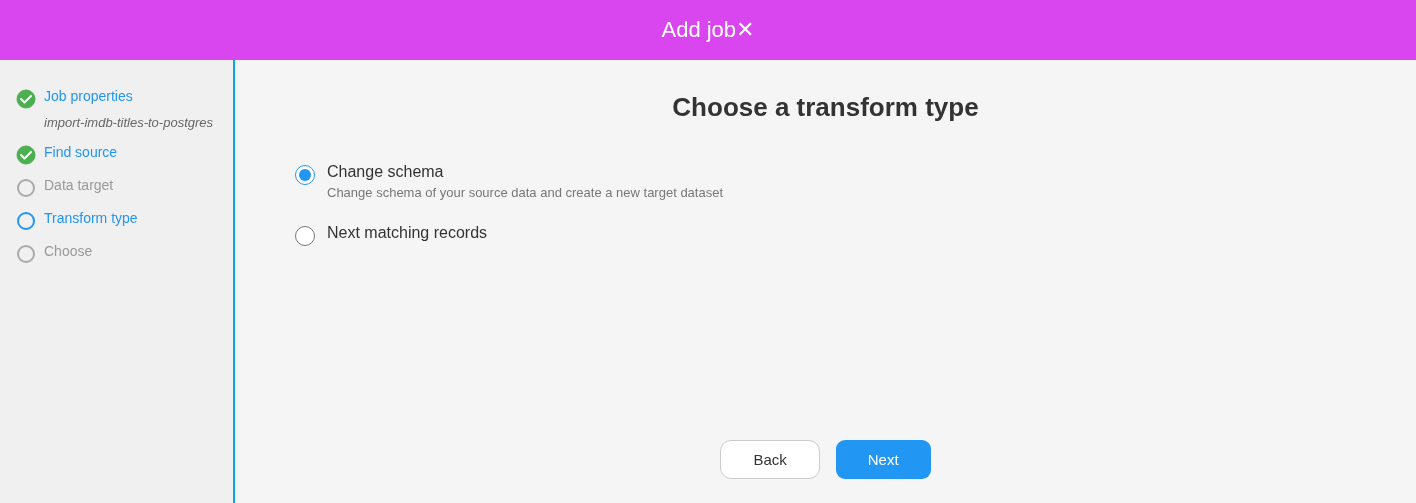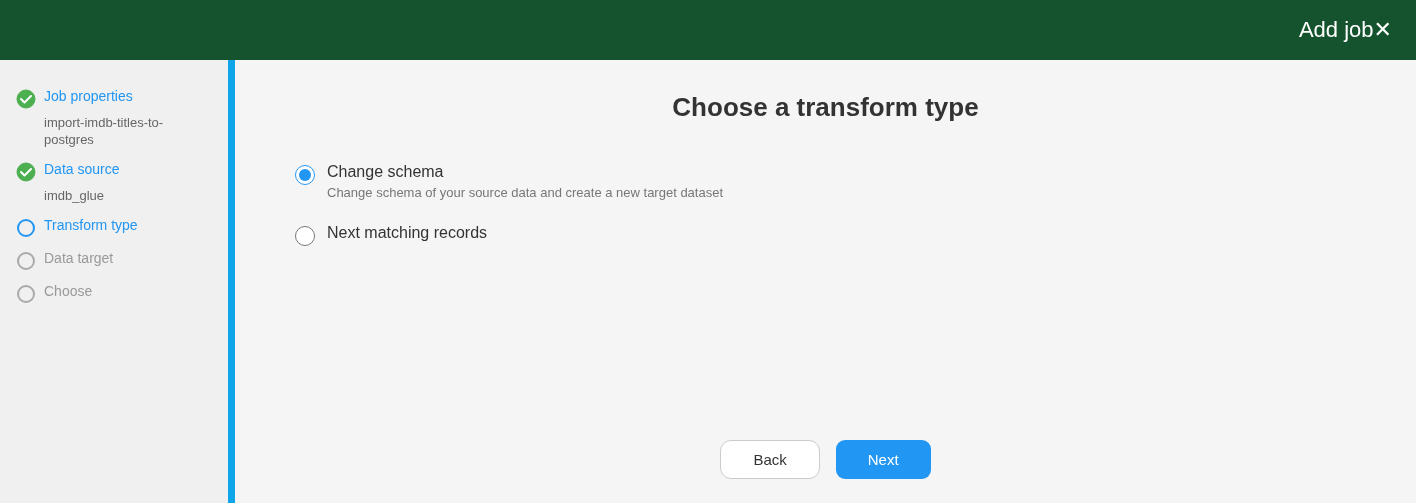--- a/index.html
+++ b/index.html
@@ -8,26 +8,26 @@
     .modal {
       width: 1416px;
       height: 503px;
       background: #fff;
       display: flex;
       flex-direction: column;
       overflow: hidden;
     }
 
     .modal-header {
-      background: #14532d;
+      background: #d946ef;
       padding: 0 24px;
       height: 60px;
       display: flex;
       align-items: center;
-      justify-content: flex-end;
+      justify-content: center;
       flex-shrink: 0;
     }
 
     .modal-title {
       color: #fff;
       font-size: 22px;
       font-weight: 500;
     }
 
     .close-btn {
@@ -43,21 +43,21 @@
       display: flex;
       flex: 1;
       overflow: hidden;
     }
 
     .sidebar {
       width: 235px;
       background: #f0f0f0;
       padding: 24px 16px;
       flex-shrink: 0;
-      border-right: 7px solid #0ea5e9;
+      border-right: 2px solid #0ea5e9;
     }
 
     .sidebar-item {
       margin-bottom: 4px;
     }
 
     .sidebar-step {
       display: flex;
       align-items: flex-start;
       gap: 8px;
@@ -89,20 +89,21 @@
       margin-top: 1px;
     }
 
     .step-subtext {
       font-size: 13px;
       color: #666;
       margin-left: 28px;
       margin-top: 2px;
       margin-bottom: 8px;
       line-height: 1.3;
+      font-style: italic;
     }
 
     
     .icon-check-circle {
       width: 20px;
       height: 20px;
     }
 
     
     .icon-circle-outline {
@@ -222,40 +223,39 @@
         </div>
         <div class="step-subtext">import-imdb-titles-to-postgres</div>
       </div>
 
       <div class="sidebar-item">
         <div class="sidebar-step completed">
           <svg class="step-icon icon-check-circle" viewBox="0 0 20 20">
             <circle cx="10" cy="10" r="9" fill="#4caf50" stroke="#4caf50" stroke-width="1"></circle>
             <polyline points="5,10 8.5,13.5 15,7" fill="none" stroke="#fff" stroke-width="2" stroke-linecap="round" stroke-linejoin="round"></polyline>
           </svg>
-          <span class="sidebar-step-label">Data source</span>
-        </div>
-        <div class="step-subtext">imdb_glue</div>
+          <span class="sidebar-step-label">Find source</span>
+        </div>
+      </div>
+
+      <div class="sidebar-item">
+        <div class="sidebar-step disabled">
+          <svg class="step-icon icon-circle-gray" viewBox="0 0 20 20">
+            <circle cx="10" cy="10" r="8" fill="none" stroke="#aaa" stroke-width="2"></circle>
+          </svg>
+          <span class="sidebar-step-label">Data target</span>
+        </div>
       </div>
 
       <div class="sidebar-item">
         <div class="sidebar-step active">
           <svg class="step-icon icon-circle-outline" viewBox="0 0 20 20">
             <circle cx="10" cy="10" r="8" fill="none" stroke="#2196f3" stroke-width="2"></circle>
           </svg>
           <span class="sidebar-step-label" style="color:#2196f3;">Transform type</span>
-        </div>
-      </div>
-
-      <div class="sidebar-item">
-        <div class="sidebar-step disabled">
-          <svg class="step-icon icon-circle-gray" viewBox="0 0 20 20">
-            <circle cx="10" cy="10" r="8" fill="none" stroke="#aaa" stroke-width="2"></circle>
-          </svg>
-          <span class="sidebar-step-label">Data target</span>
         </div>
       </div>
 
       <div class="sidebar-item">
         <div class="sidebar-step disabled">
           <svg class="step-icon icon-circle-gray" viewBox="0 0 20 20">
             <circle cx="10" cy="10" r="8" fill="none" stroke="#aaa" stroke-width="2"></circle>
           </svg>
           <span class="sidebar-step-label">Choose</span>
         </div>

